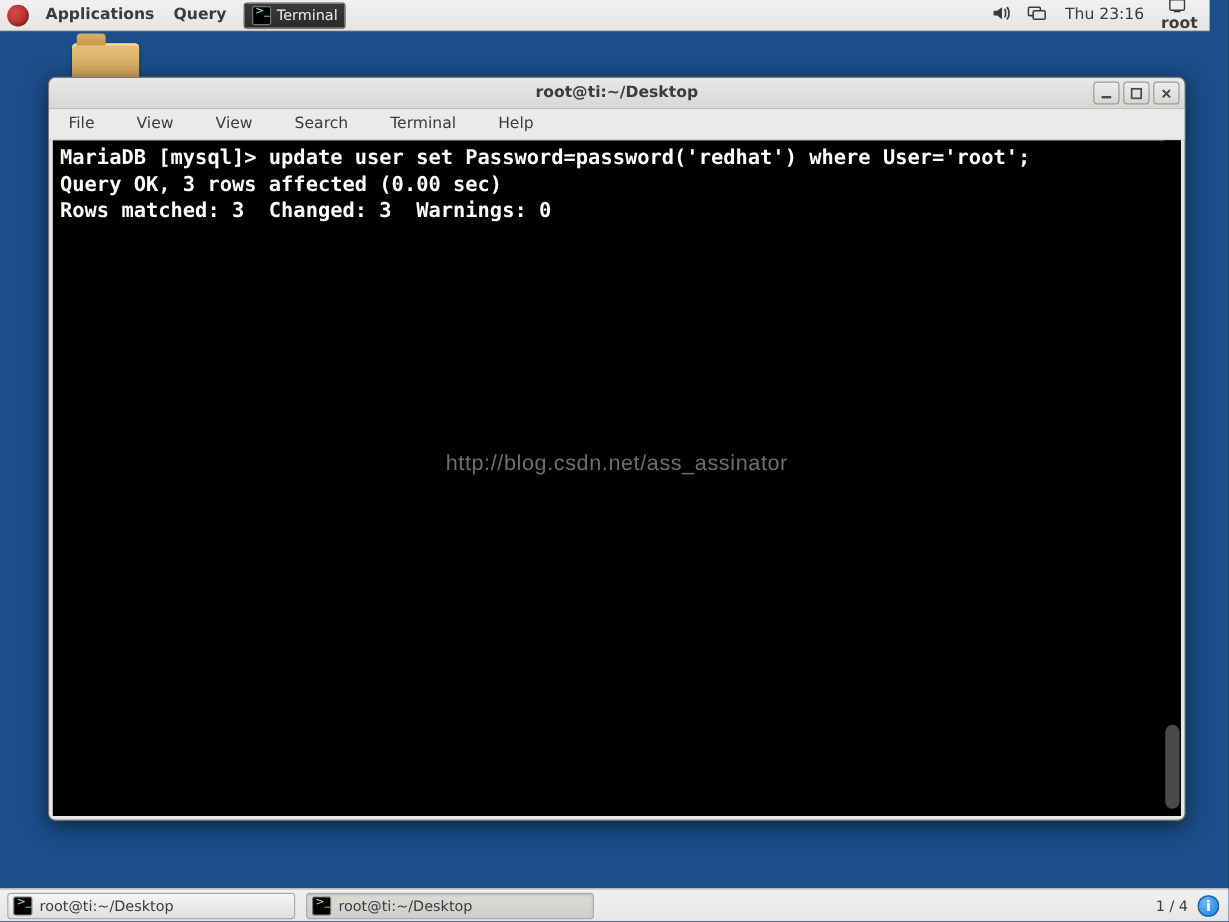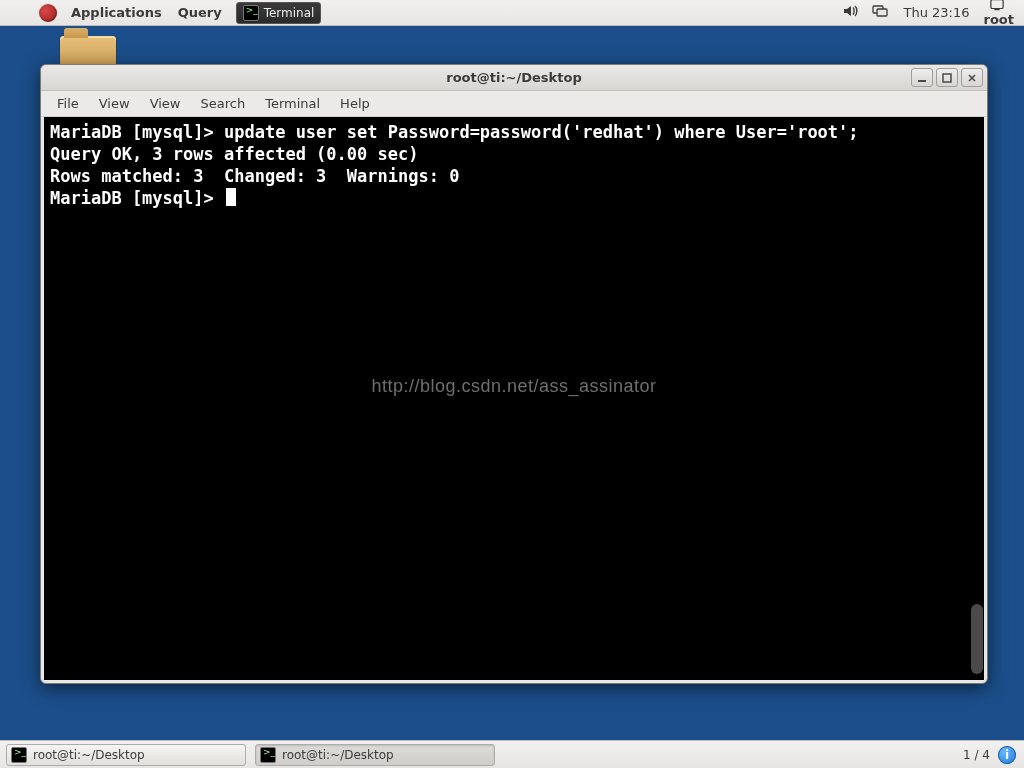--- a/index.html
+++ b/index.html
@@ -1,27 +1,26 @@
 <!DOCTYPE html>
 <html><head>
 <meta charset="utf-8">
 <style>
   * { box-sizing: border-box; margin: 0; padding: 0; }
   html, body { width: 1024px; height: 768px; overflow: hidden; font-family: "DejaVu Sans", "Liberation Sans", sans-serif; }
   body { background: #1b4e8a; position: relative; }
 
   
   .top-panel {
-    position: absolute; top: 0; left: 0; right: 0; height: 26px;
+    position: absolute; top: 0; left: 0; right: 16px; height: 26px;
     background: linear-gradient(#f2f1f0, #e6e5e3);
     border-bottom: 1px solid #bdbcb9;
     display: flex; align-items: center;
     font-size: 13px; color: #3b3b3b;
     z-index: 100;
-    padding-left: 33px;
   }
   .top-panel .fedora-icon {
     width: 18px; height: 18px; border-radius: 50%;
     background: radial-gradient(circle at 35% 35%, #d94848, #9a1c1c);
     margin: 0 6px 0 6px;
     box-shadow: inset -1px -1px 2px rgba(0,0,0,.3);
   }
   .top-panel .menu-item { padding: 0 8px; cursor: pointer; font-weight: bold; }
   .top-panel .spacer { flex: 1; }
   .top-panel .tb-launch {
@@ -63,21 +62,21 @@
     position:relative; font-size:13px; font-weight:bold; color:#3b3b3b;
   }
   .win-controls{ position:absolute; right:4px; top:3px; display:flex; gap:3px;}
   .win-btn{
     width:22px; height:19px; background:linear-gradient(#efeeec,#d7d6d3);
     border:1px solid #9e9d99; border-radius:3px;
     display:flex; align-items:center; justify-content:center;
     font-size:11px; color:#4a4a4a; cursor:pointer;
   }
   .menubar{
-    height:26px; display:flex; align-items:center; padding:0 8px; gap:4px;
+    height:26px; display:flex; align-items:center; padding:0 8px; gap:19px;
     font-size:13px; color:#3b3b3b; border-bottom:1px solid #d0cfcc;
     background:#ebeae8;
   }
   .menubar .mitem{ padding:2px 8px; cursor:pointer; border-radius:3px;}
 
   .terminal-wrap{ flex:1; position:relative; padding:0 3px 3px 3px; }
   .terminal{
     width:100%; height:100%; background:#000; color:#fff;
     font-family:"DejaVu Sans Mono","Liberation Mono",monospace;
     font-weight:bold; font-size:17px; line-height:22px;
@@ -188,21 +187,20 @@
     <div class="mitem">Search</div>
     <div class="mitem">Terminal</div>
     <div class="mitem">Help</div>
   </div>
   <div class="terminal-wrap">
     <div class="terminal">
       <div class="line">MariaDB [mysql]&gt; update user set Password=password('redhat') where User='root';</div>
       <div class="line">Query OK, 3 rows affected (0.00 sec)</div>
       <div class="line">Rows matched: 3  Changed: 3  Warnings: 0</div>
       <div class="line"></div>
-      <div class="line"><span>MariaDB [mysql]&gt; </span><span class="cursor-block"></span></div>
       <div class="watermark">http://blog.csdn.net/ass_assinator</div>
     </div>
     <div class="scrollbar">
       <div class="scrollbar-thumb"></div>
     </div>
   </div>
 </div>
 
 <div class="bottom-panel">
   <div class="task-btn">

